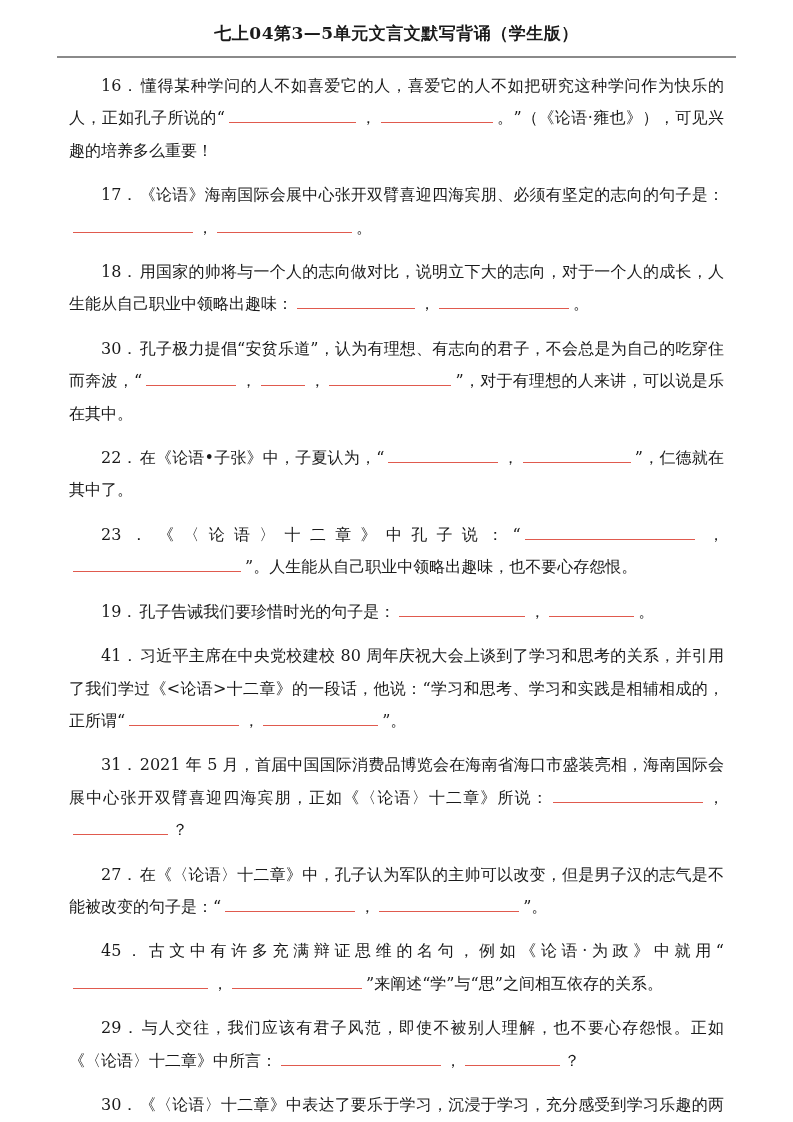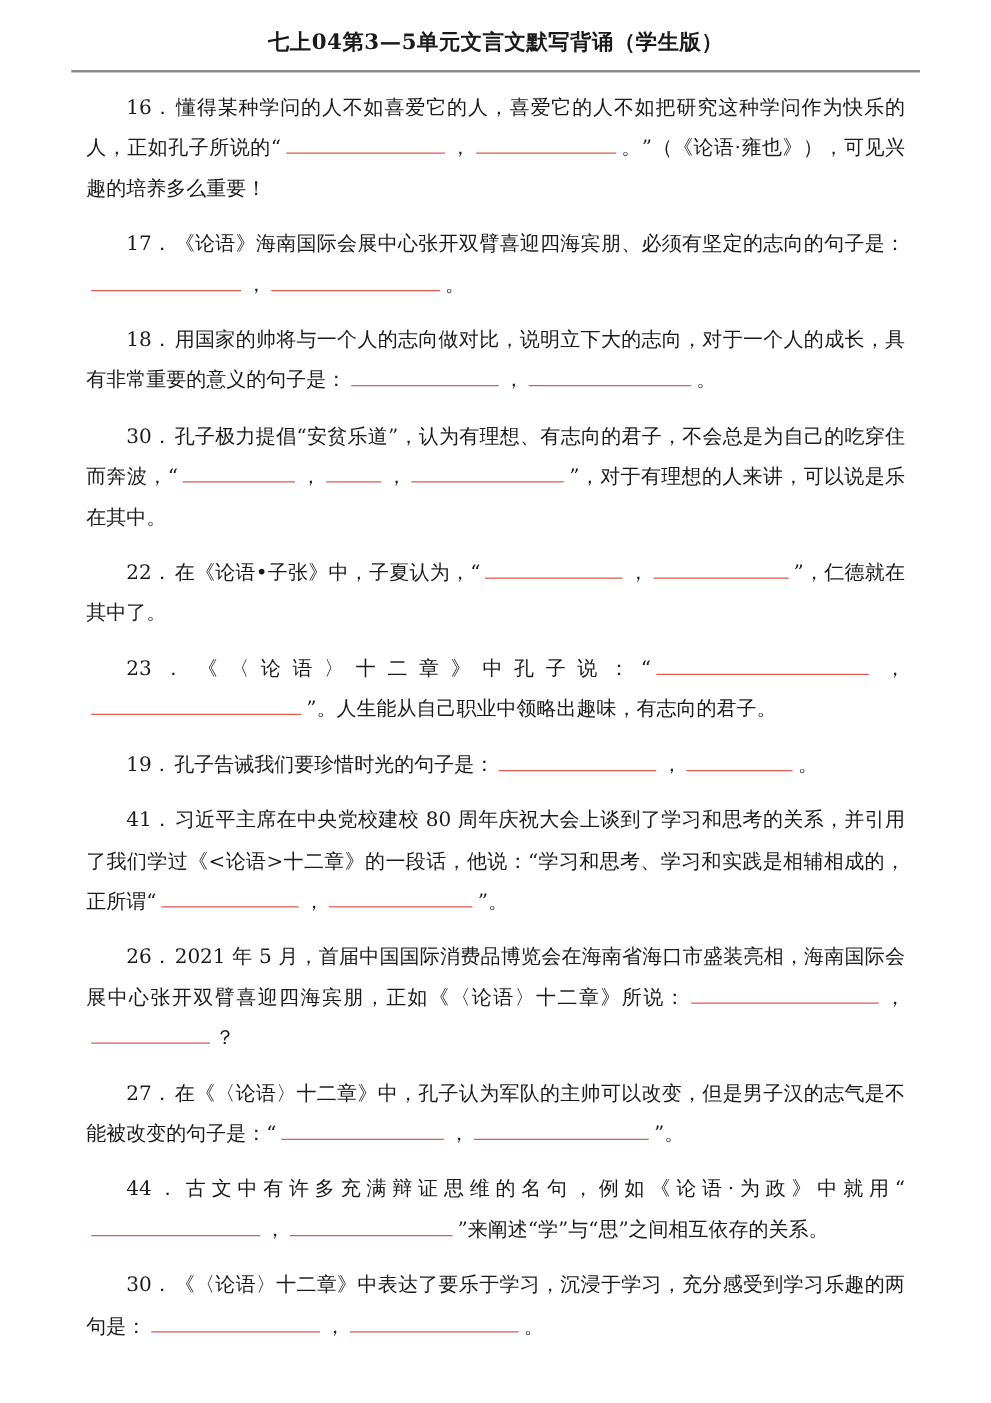--- a/index.html
+++ b/index.html
@@ -53,25 +53,26 @@
 
 <div class="page">
   <header>
     <h1 class="doc-title">七上04第3—5单元文言文默写背诵（学生版）</h1>
     <hr class="divider">
   </header>
 
   <main class="questions">
       <p class="q"><span class="q-num">16．</span><span>懂得某种学问的人不如喜爱它的人，喜爱它的人不如把研究这种学问作为快乐的人，正如孔子所说的“</span><span class="blank" style="width: 127px;"></span><span>，</span><span class="blank" style="width: 112px;"></span><span>。”（《论语·雍也》），可见兴趣的培养多么重要！</span></p>
       <p class="q"><span class="q-num">17．</span><span>《论语》海南国际会展中心张开双臂喜迎四海宾朋、必须有坚定的志向的句子是：</span><span class="blank" style="width: 120px;"></span><span>，</span><span class="blank" style="width: 135px;"></span><span>。</span></p>
-      <p class="q"><span class="q-num">18．</span><span>用国家的帅将与一个人的志向做对比，说明立下大的志向，对于一个人的成长，具有非常重要的意义的句子是：</span><span class="blank" style="width: 118px;"></span><span>，</span><span class="blank" style="width: 130px;"></span><span>。</span></p>
+      <p class="q"><span class="q-num">18．</span><span>用国家的帅将与一个人的志向做对比，说明立下大的志向，对于一个人的成长，人生能从自己职业中领略出趣味：</span><span class="blank" style="width: 118px;"></span><span>，</span><span class="blank" style="width: 130px;"></span><span>。</span></p>
       <p class="q"><span class="q-num">30．</span><span>孔子极力提倡“安贫乐道”，认为有理想、有志向的君子，不会总是为自己的吃穿住而奔波，“</span><span class="blank" style="width: 90px;"></span><span>，</span><span class="blank" style="width: 44px;"></span><span>，</span><span class="blank" style="width: 122px;"></span><span>”，对于有理想的人来讲，可以说是乐在其中。</span></p>
       <p class="q"><span class="q-num">22．</span><span>在《论语•子张》中，子夏认为，“</span><span class="blank" style="width: 110px;"></span><span>，</span><span class="blank" style="width: 108px;"></span><span>”，仁德就在其中了。</span></p>
-      <p class="q"><span class="q-num">23．</span><span>《〈论语〉十二章》中孔子说：“</span><span class="blank" style="width: 170px;"></span><span>，</span><span class="blank" style="width: 168px;"></span><span>”。人生能从自己职业中领略出趣味，有志向的君子。</span></p>
+      <p class="q"><span class="q-num">23．</span><span>《〈论语〉十二章》中孔子说：“</span><span class="blank" style="width: 170px;"></span><span>，</span><span class="blank" style="width: 168px;"></span><span>”。人生能从自己职业中领略出趣味，也不要心存怨恨。</span></p>
       <p class="q"><span class="q-num">19．</span><span>孔子告诫我们要珍惜时光的句子是：</span><span class="blank" style="width: 126px;"></span><span>，</span><span class="blank" style="width: 85px;"></span><span>。</span></p>
       <p class="q"><span class="q-num">41．</span><span>习近平主席在中央党校建校 80 周年庆祝大会上谈到了学习和思考的关系，并引用了我们学过《&lt;论语&gt;十二章》的一段话，他说：“学习和思考、学习和实践是相辅相成的，正所谓“</span><span class="blank" style="width: 110px;"></span><span>，</span><span class="blank" style="width: 115px;"></span><span>”。</span></p>
-      <p class="q"><span class="q-num">26．</span><span>2021 年 5 月，首届中国国际消费品博览会在海南省海口市盛装亮相，海南国际会展中心张开双臂喜迎四海宾朋，正如《〈论语〉十二章》所说：</span><span class="blank" style="width: 150px;"></span><span>，</span><span class="blank" style="width: 95px;"></span><span>？</span></p>
+      <p class="q"><span class="q-num">31．</span><span>2021 年 5 月，首届中国国际消费品博览会在海南省海口市盛装亮相，海南国际会展中心张开双臂喜迎四海宾朋，正如《〈论语〉十二章》所说：</span><span class="blank" style="width: 150px;"></span><span>，</span><span class="blank" style="width: 95px;"></span><span>？</span></p>
       <p class="q"><span class="q-num">27．</span><span>在《〈论语〉十二章》中，孔子认为军队的主帅可以改变，但是男子汉的志气是不能被改变的句子是：“</span><span class="blank" style="width: 130px;"></span><span>，</span><span class="blank" style="width: 140px;"></span><span>”。</span></p>
-      <p class="q"><span class="q-num">44．</span><span>古文中有许多充满辩证思维的名句，例如《论语·为政》中就用“</span><span class="blank" style="width: 135px;"></span><span>，</span><span class="blank" style="width: 130px;"></span><span>”来阐述“学”与“思”之间相互依存的关系。</span></p>
+      <p class="q"><span class="q-num">45．</span><span>古文中有许多充满辩证思维的名句，例如《论语·为政》中就用“</span><span class="blank" style="width: 135px;"></span><span>，</span><span class="blank" style="width: 130px;"></span><span>”来阐述“学”与“思”之间相互依存的关系。</span></p>
+      <p class="q"><span class="q-num">29．</span><span>与人交往，我们应该有君子风范，即使不被别人理解，也不要心存怨恨。正如《〈论语〉十二章》中所言：</span><span class="blank" style="width: 160px;"></span><span>，</span><span class="blank" style="width: 95px;"></span><span>？</span></p>
       <p class="q"><span class="q-num">30．</span><span>《〈论语〉十二章》中表达了要乐于学习，沉浸于学习，充分感受到学习乐趣的两句是：</span><span class="blank" style="width: 135px;"></span><span>，</span><span class="blank" style="width: 135px;"></span><span>。</span></p>
     </main>
 
 </div>
 
 </body></html>

